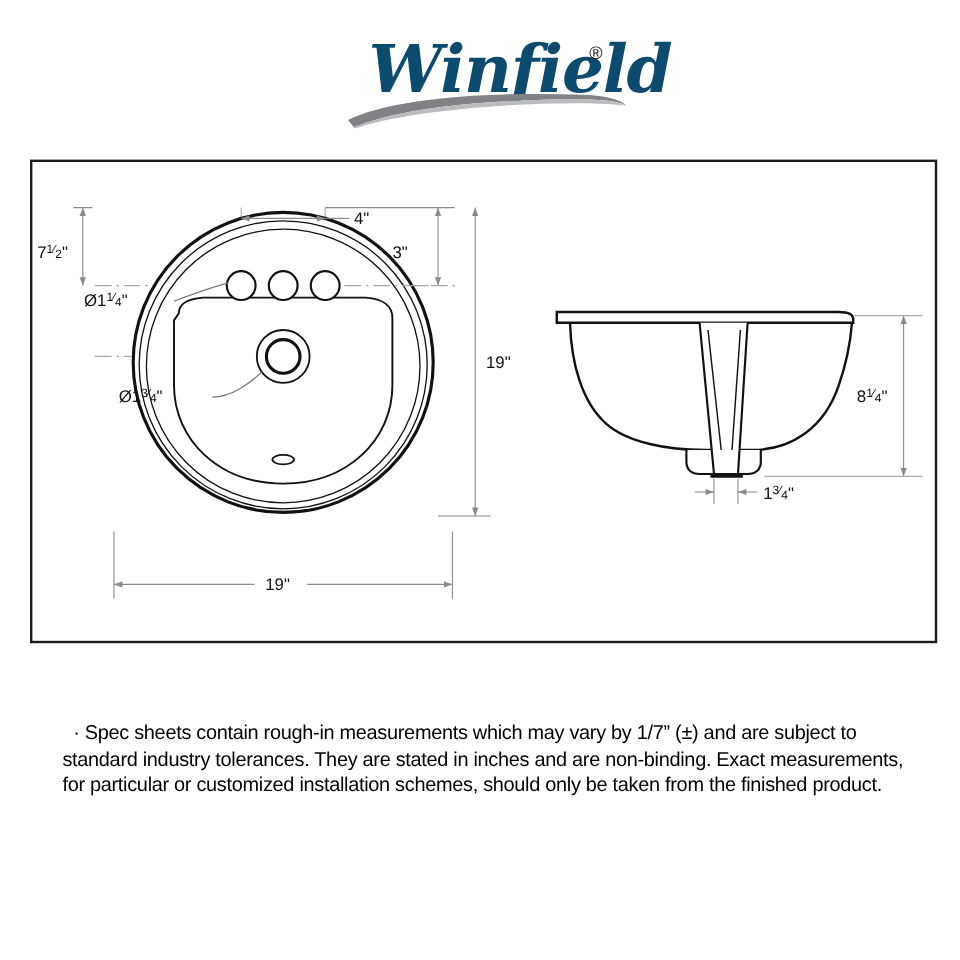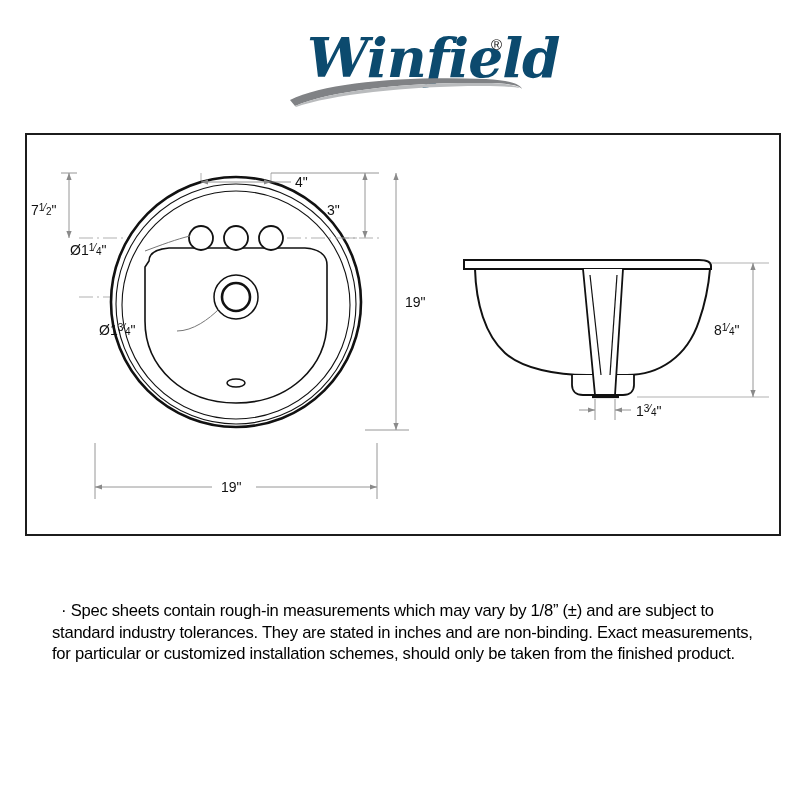--- a/index.html
+++ b/index.html
@@ -283,14 +283,14 @@
       </g>
       <text x="609" y="281" class="dim-txt">
         <tspan>1</tspan><tspan font-size="10" dy="-4">3</tspan><tspan font-size="10" dy="0">⁄</tspan><tspan font-size="10" dy="4">4</tspan><tspan dy="0">"</tspan>
       </text>
     </g>
 
   </svg>
 </div>
 
 <div id="note-block">
-  <p class="note-para">· Spec sheets contain rough-in measurements which may vary by 1/8” (±) and are subject to standard industry tolerances. They are stated in inches and are non-binding. Exact measurements, for particular or customized installation schemes, should only be taken from the finished product.</p>
+  <p class="note-para">· Spec sheets contain rough-in measurements which may vary by 1/7” (±) and are subject to standard industry tolerances. They are stated in inches and are non-binding. Exact measurements, for particular or customized installation schemes, should only be taken from the finished product.</p>
 </div>
 
 </body></html>

